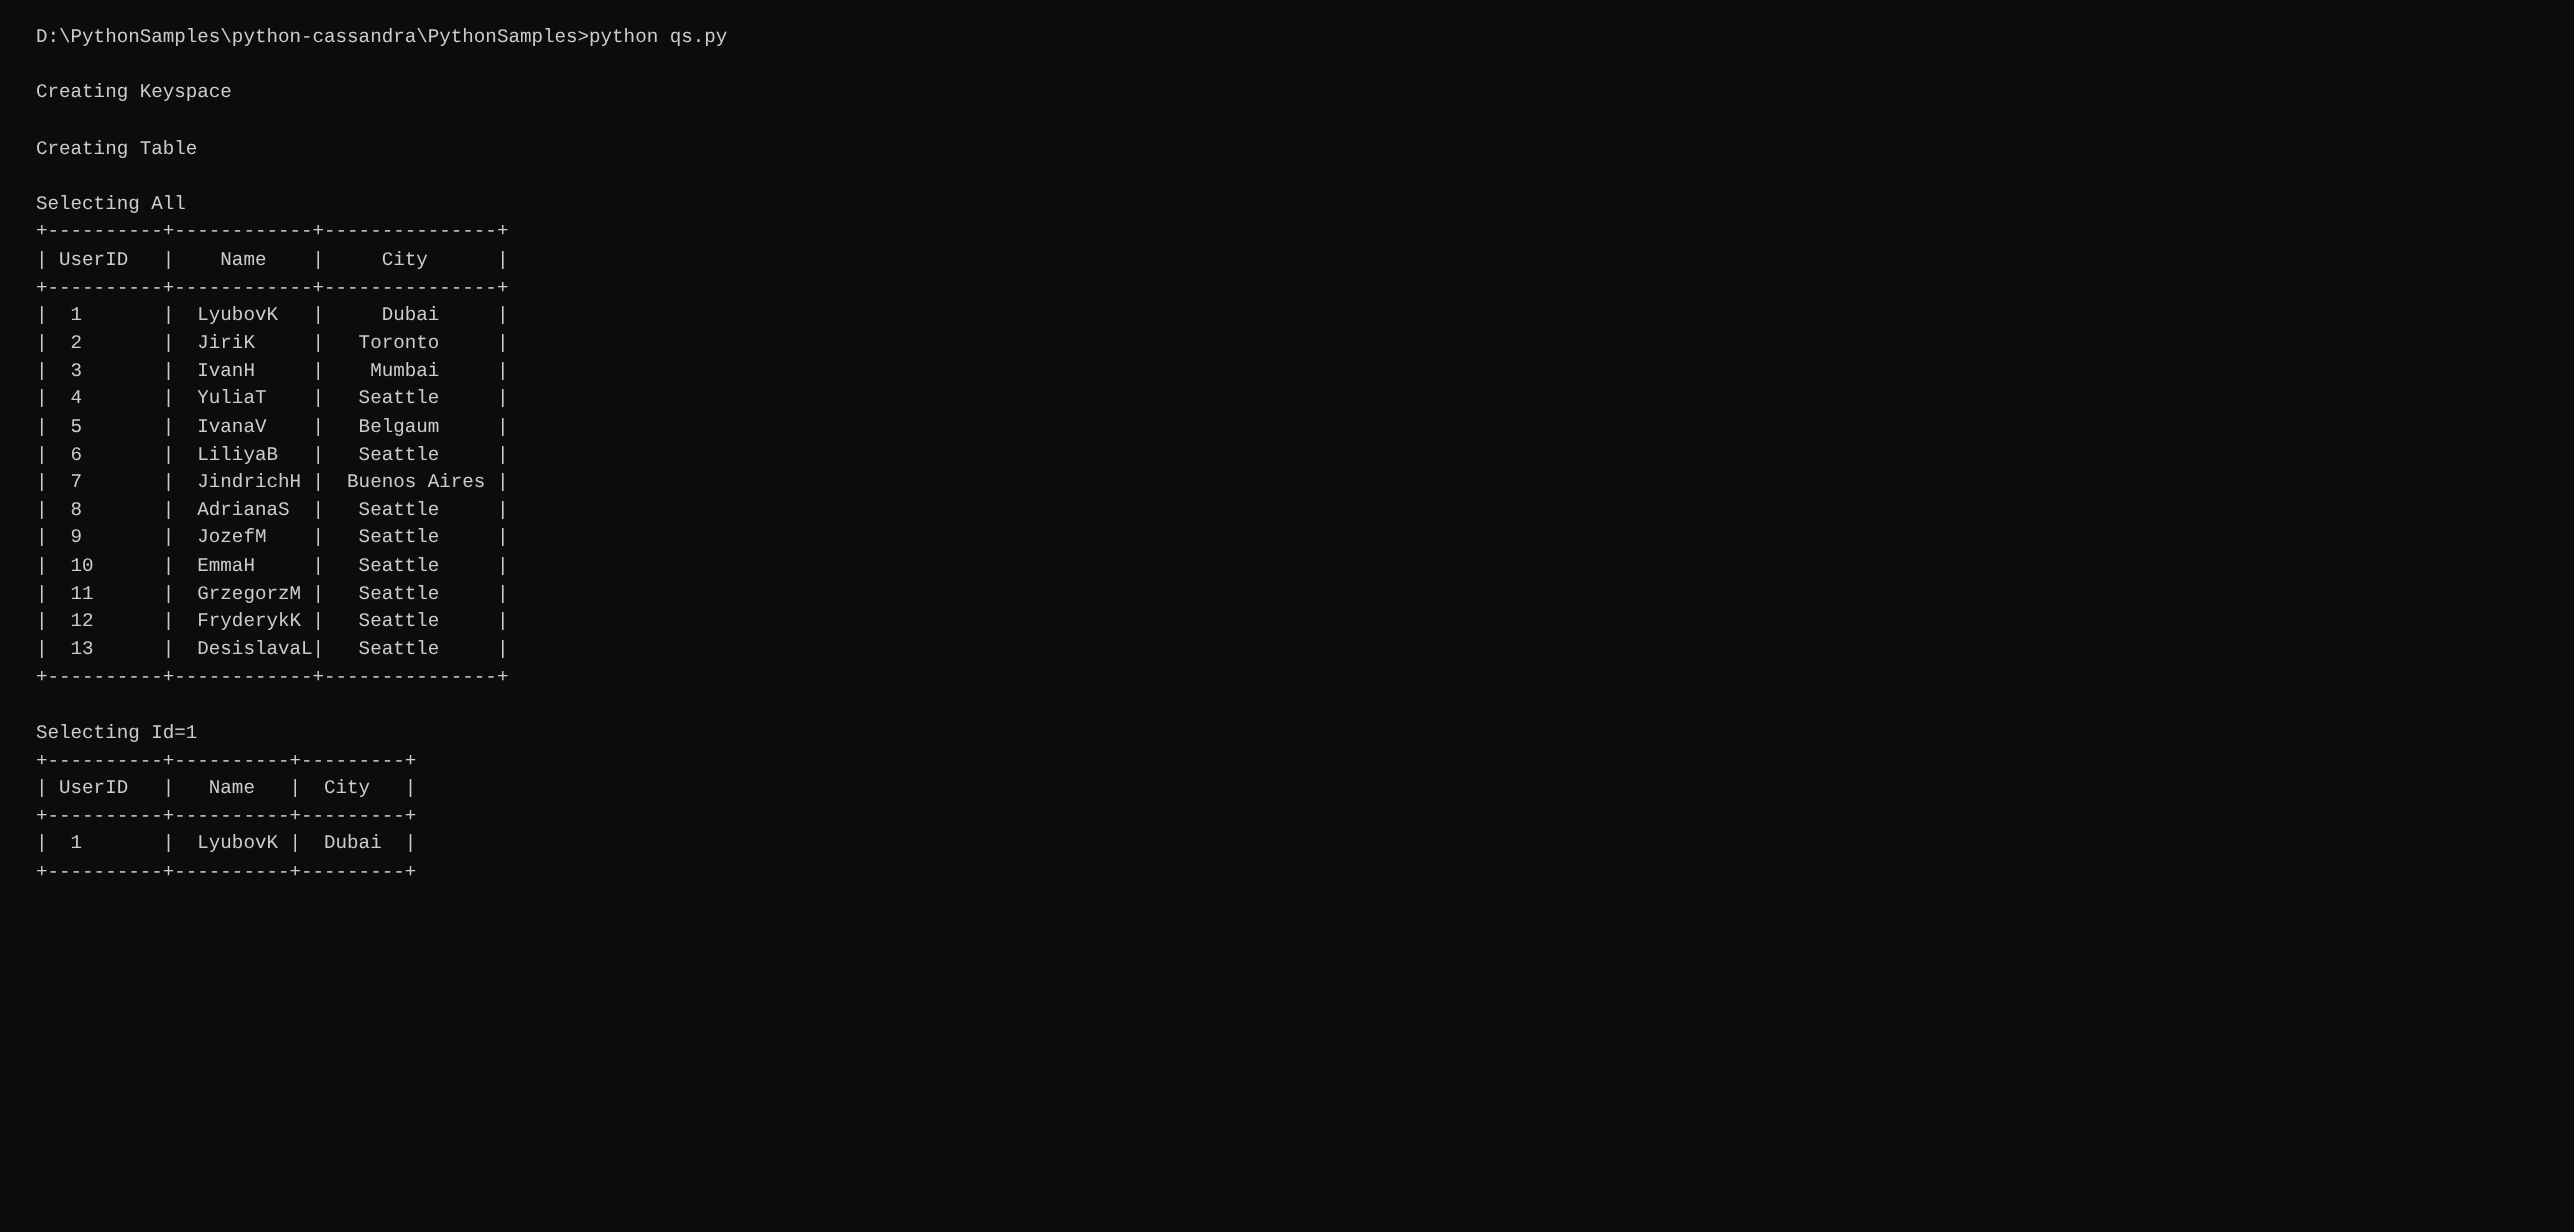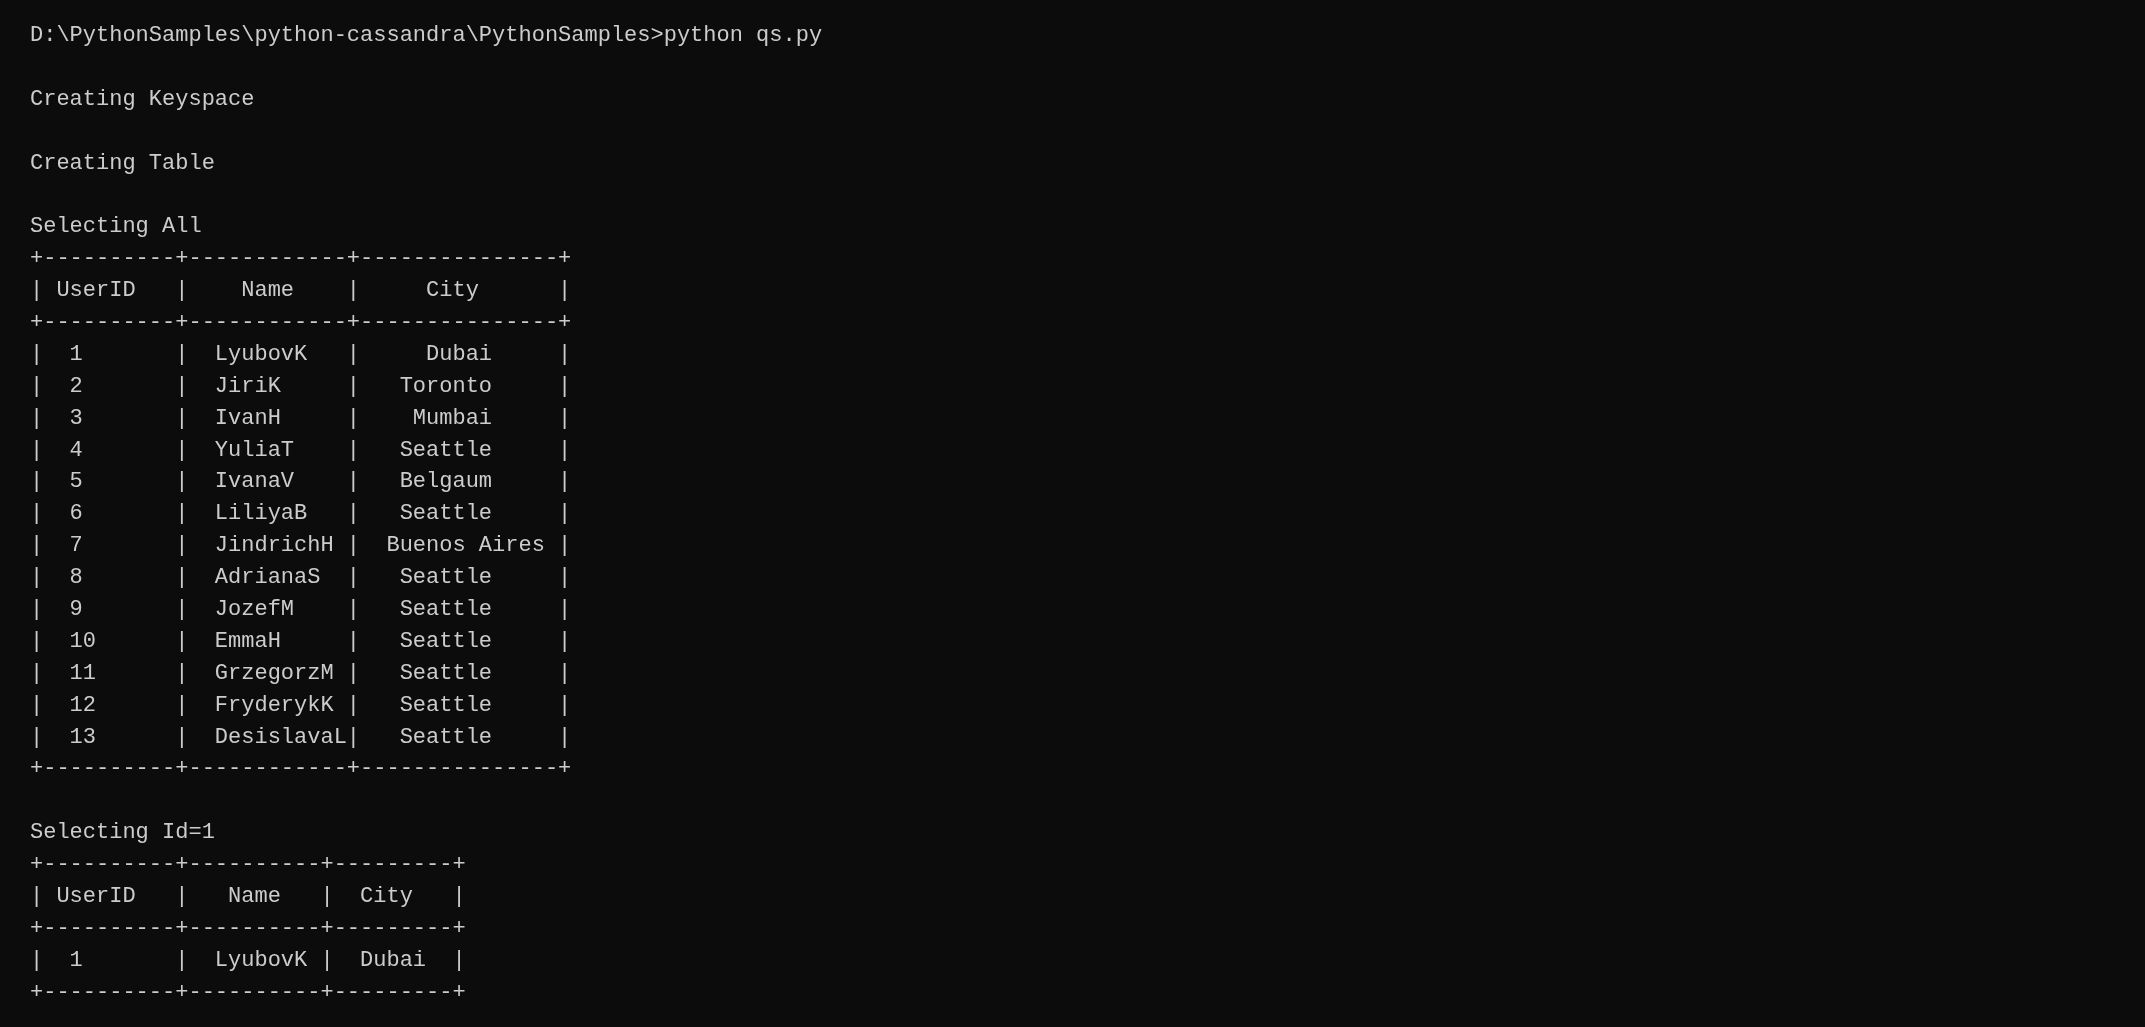--- a/index.html
+++ b/index.html
@@ -13,21 +13,21 @@
       font-family: 'Courier New', Courier, monospace;
       font-size: 18px;
       line-height: 1.45;
       padding: 20px 30px;
       min-height: 1027px;
       width: 2145px;
     }
     pre {
       white-space: pre;
       font-family: 'Courier New', Courier, monospace;
-      font-size: 22px;
+      font-size: 16px;
       line-height: 1.45;
     }
   </style>
 </head>
 <body>
 
 <pre><span>D:\PythonSamples\python-cassandra\PythonSamples&gt;python qs.py</span>
 <span> </span>
 <span>Creating Keyspace</span>
 <span> </span>

